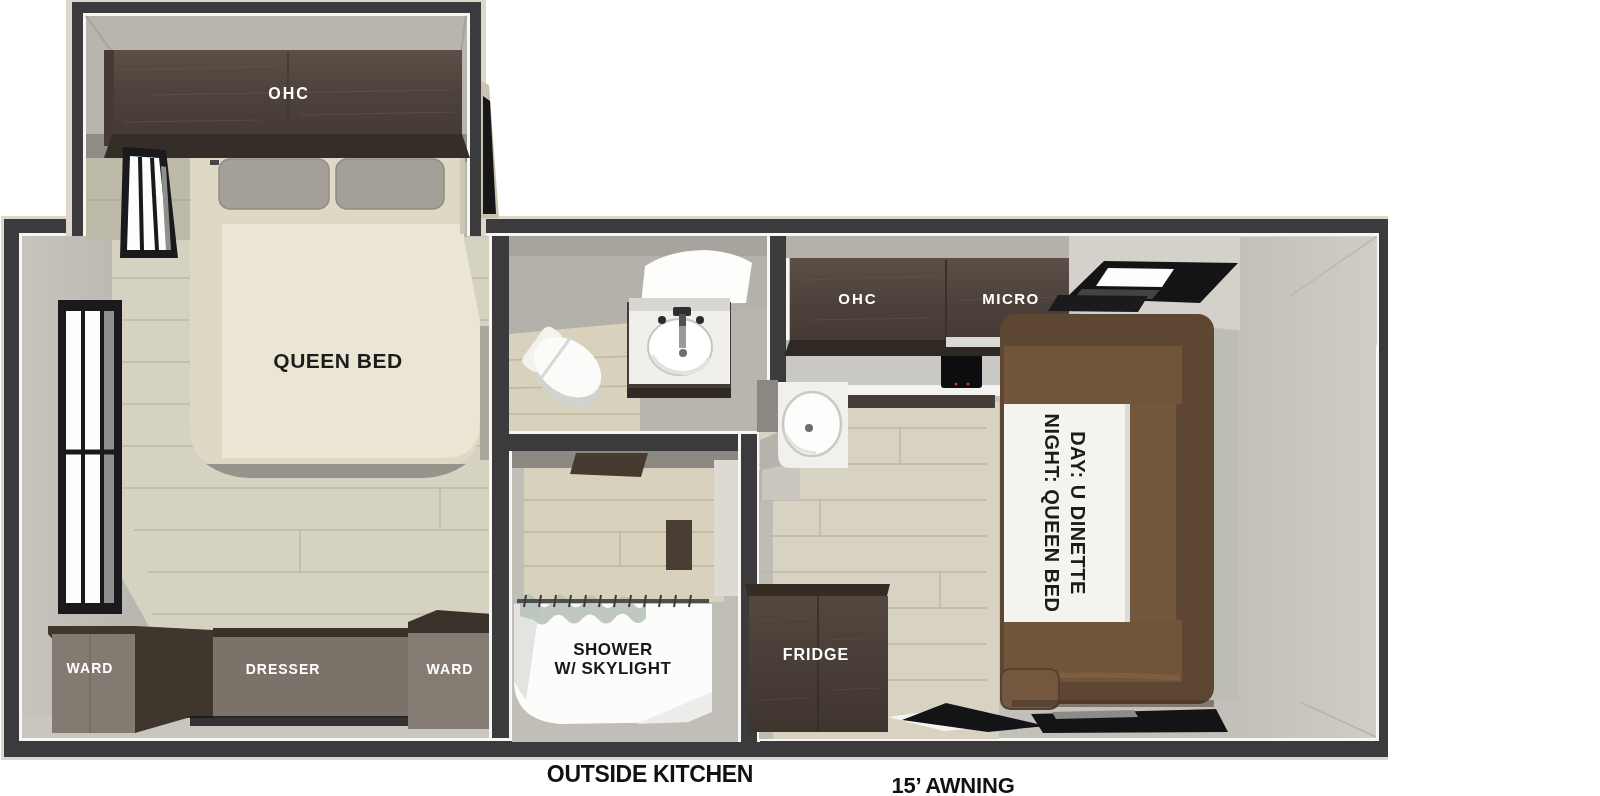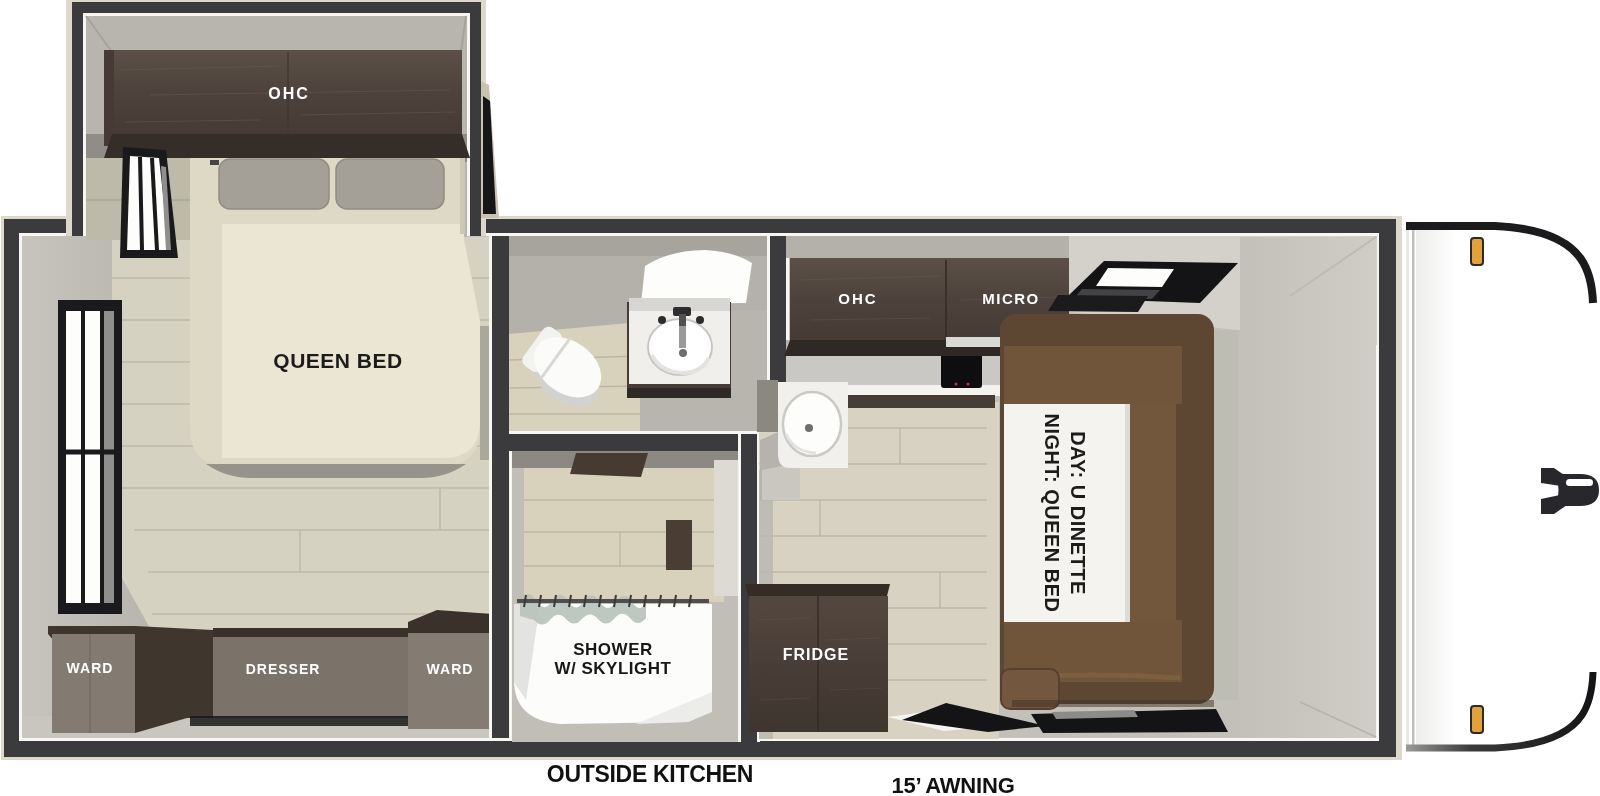--- a/index.html
+++ b/index.html
@@ -1,16 +1,16 @@
 <!DOCTYPE html>
 <html><head>
 <meta charset="utf-8">
 <style>
   html,body{margin:0;padding:0;background:#ffffff;}
-  .wrap{position:relative;width:1600px;height:796px;background:#ffffff;overflow:hidden;}
+  .wrap{position:relative;width:1388px;height:796px;background:#ffffff;overflow:hidden;}
   svg{position:absolute;left:0;top:0;}
   text{font-family:"Liberation Sans", sans-serif;}
 </style>
 </head>
 <body>
 <div class="wrap">
 <svg width="1600" height="796" viewBox="0 0 1600 796">
 <defs>
   <linearGradient id="woodDark" x1="0" y1="0" x2="0" y2="1">
     <stop offset="0" stop-color="#5b4f47"></stop>

